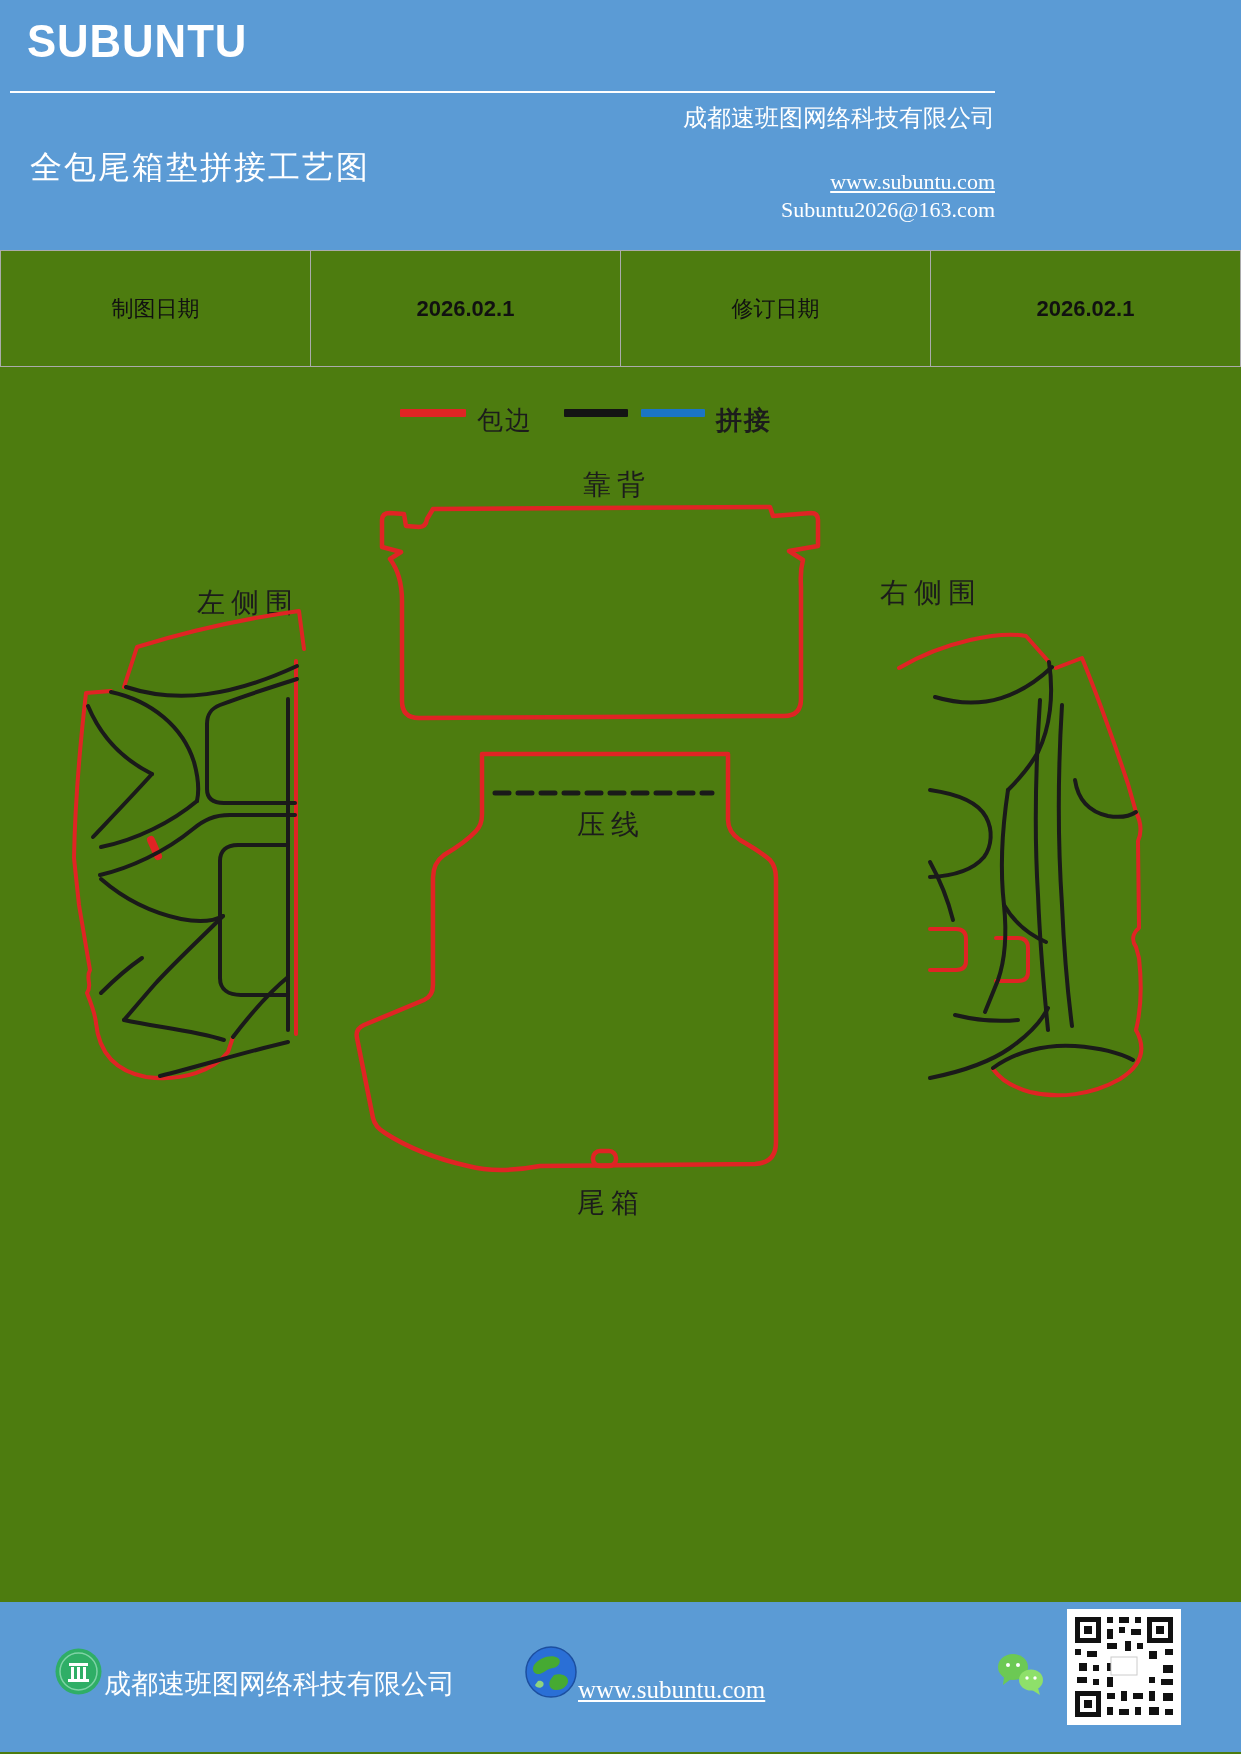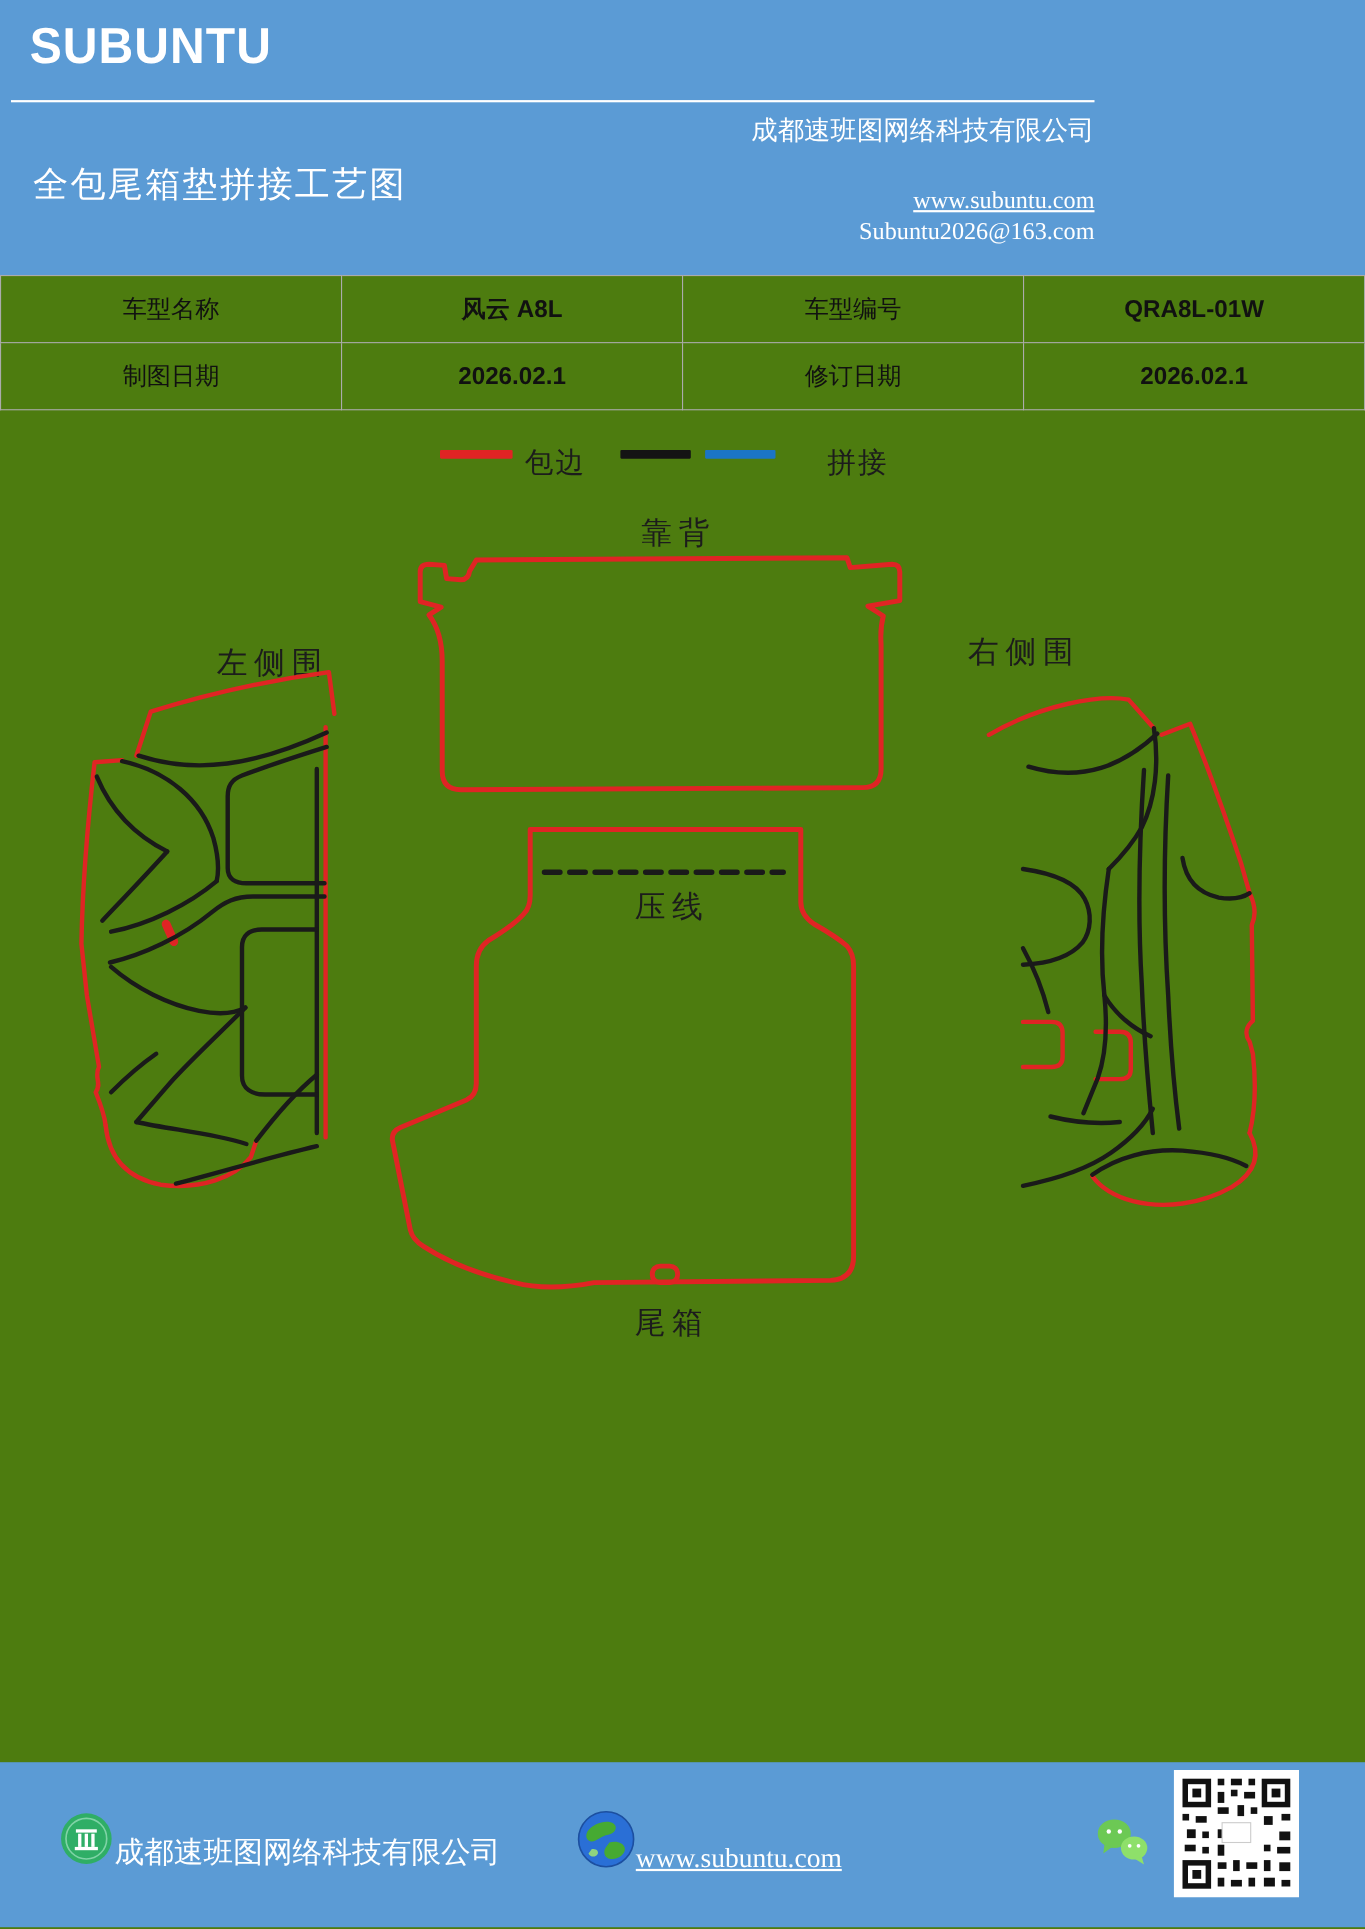--- a/index.html
+++ b/index.html
@@ -52,40 +52,34 @@
     <div class="logo">SUBUNTU</div>
     <div class="header-rule"></div>
     <div class="doc-title">全包尾箱垫拼接工艺图</div>
     <div class="header-company">成都速班图网络科技有限公司</div>
     <div class="header-site">www.subuntu.com</div>
     <div class="header-mail">Subuntu2026@163.com</div>
   </div>
 
   <table class="info-table">
     <tbody>
-        <tr>
-      <td class="lbl">车型名称</td>
-      <td class="val">风云 A8L</td>
-      <td class="lbl">车型编号</td>
-      <td class="val">QRA8L-01W</td>
-    </tr>
     <tr>
       <td class="lbl">制图日期</td>
       <td class="val">2026.02.1</td>
       <td class="lbl">修订日期</td>
       <td class="val">2026.02.1</td>
     </tr>
   </tbody>
     </table>
 
   <div class="legend-bar" style="left:400px;width:66px;background:#e02424;"></div>
   <div class="legend-label" style="left:477px;">包边</div>
   <div class="legend-bar" style="left:564px;width:64px;background:#141414;"></div>
   <div class="legend-bar" style="left:641px;width:64px;background:#1b75c5;"></div>
-  <div class="legend-label" style="left:752px;">拼接</div>
+  <div class="legend-label" style="left:716px;font-weight:bold;">拼接</div>
 
   <div class="dia-label" style="left:583px;top:466px;">靠背</div>
   <div class="dia-label" style="left:197px;top:584px;">左侧围</div>
   <div class="dia-label" style="left:880px;top:574px;">右侧围</div>
   <div class="dia-label" style="left:577px;top:806px;">压线</div>
   <div class="dia-label" style="left:577px;top:1184px;">尾箱</div>
 
   <svg class="diagram-svg" width="1241" height="810" viewBox="0 430 1241 810">
     <g fill="none" stroke-linecap="round" stroke-linejoin="round">
 

